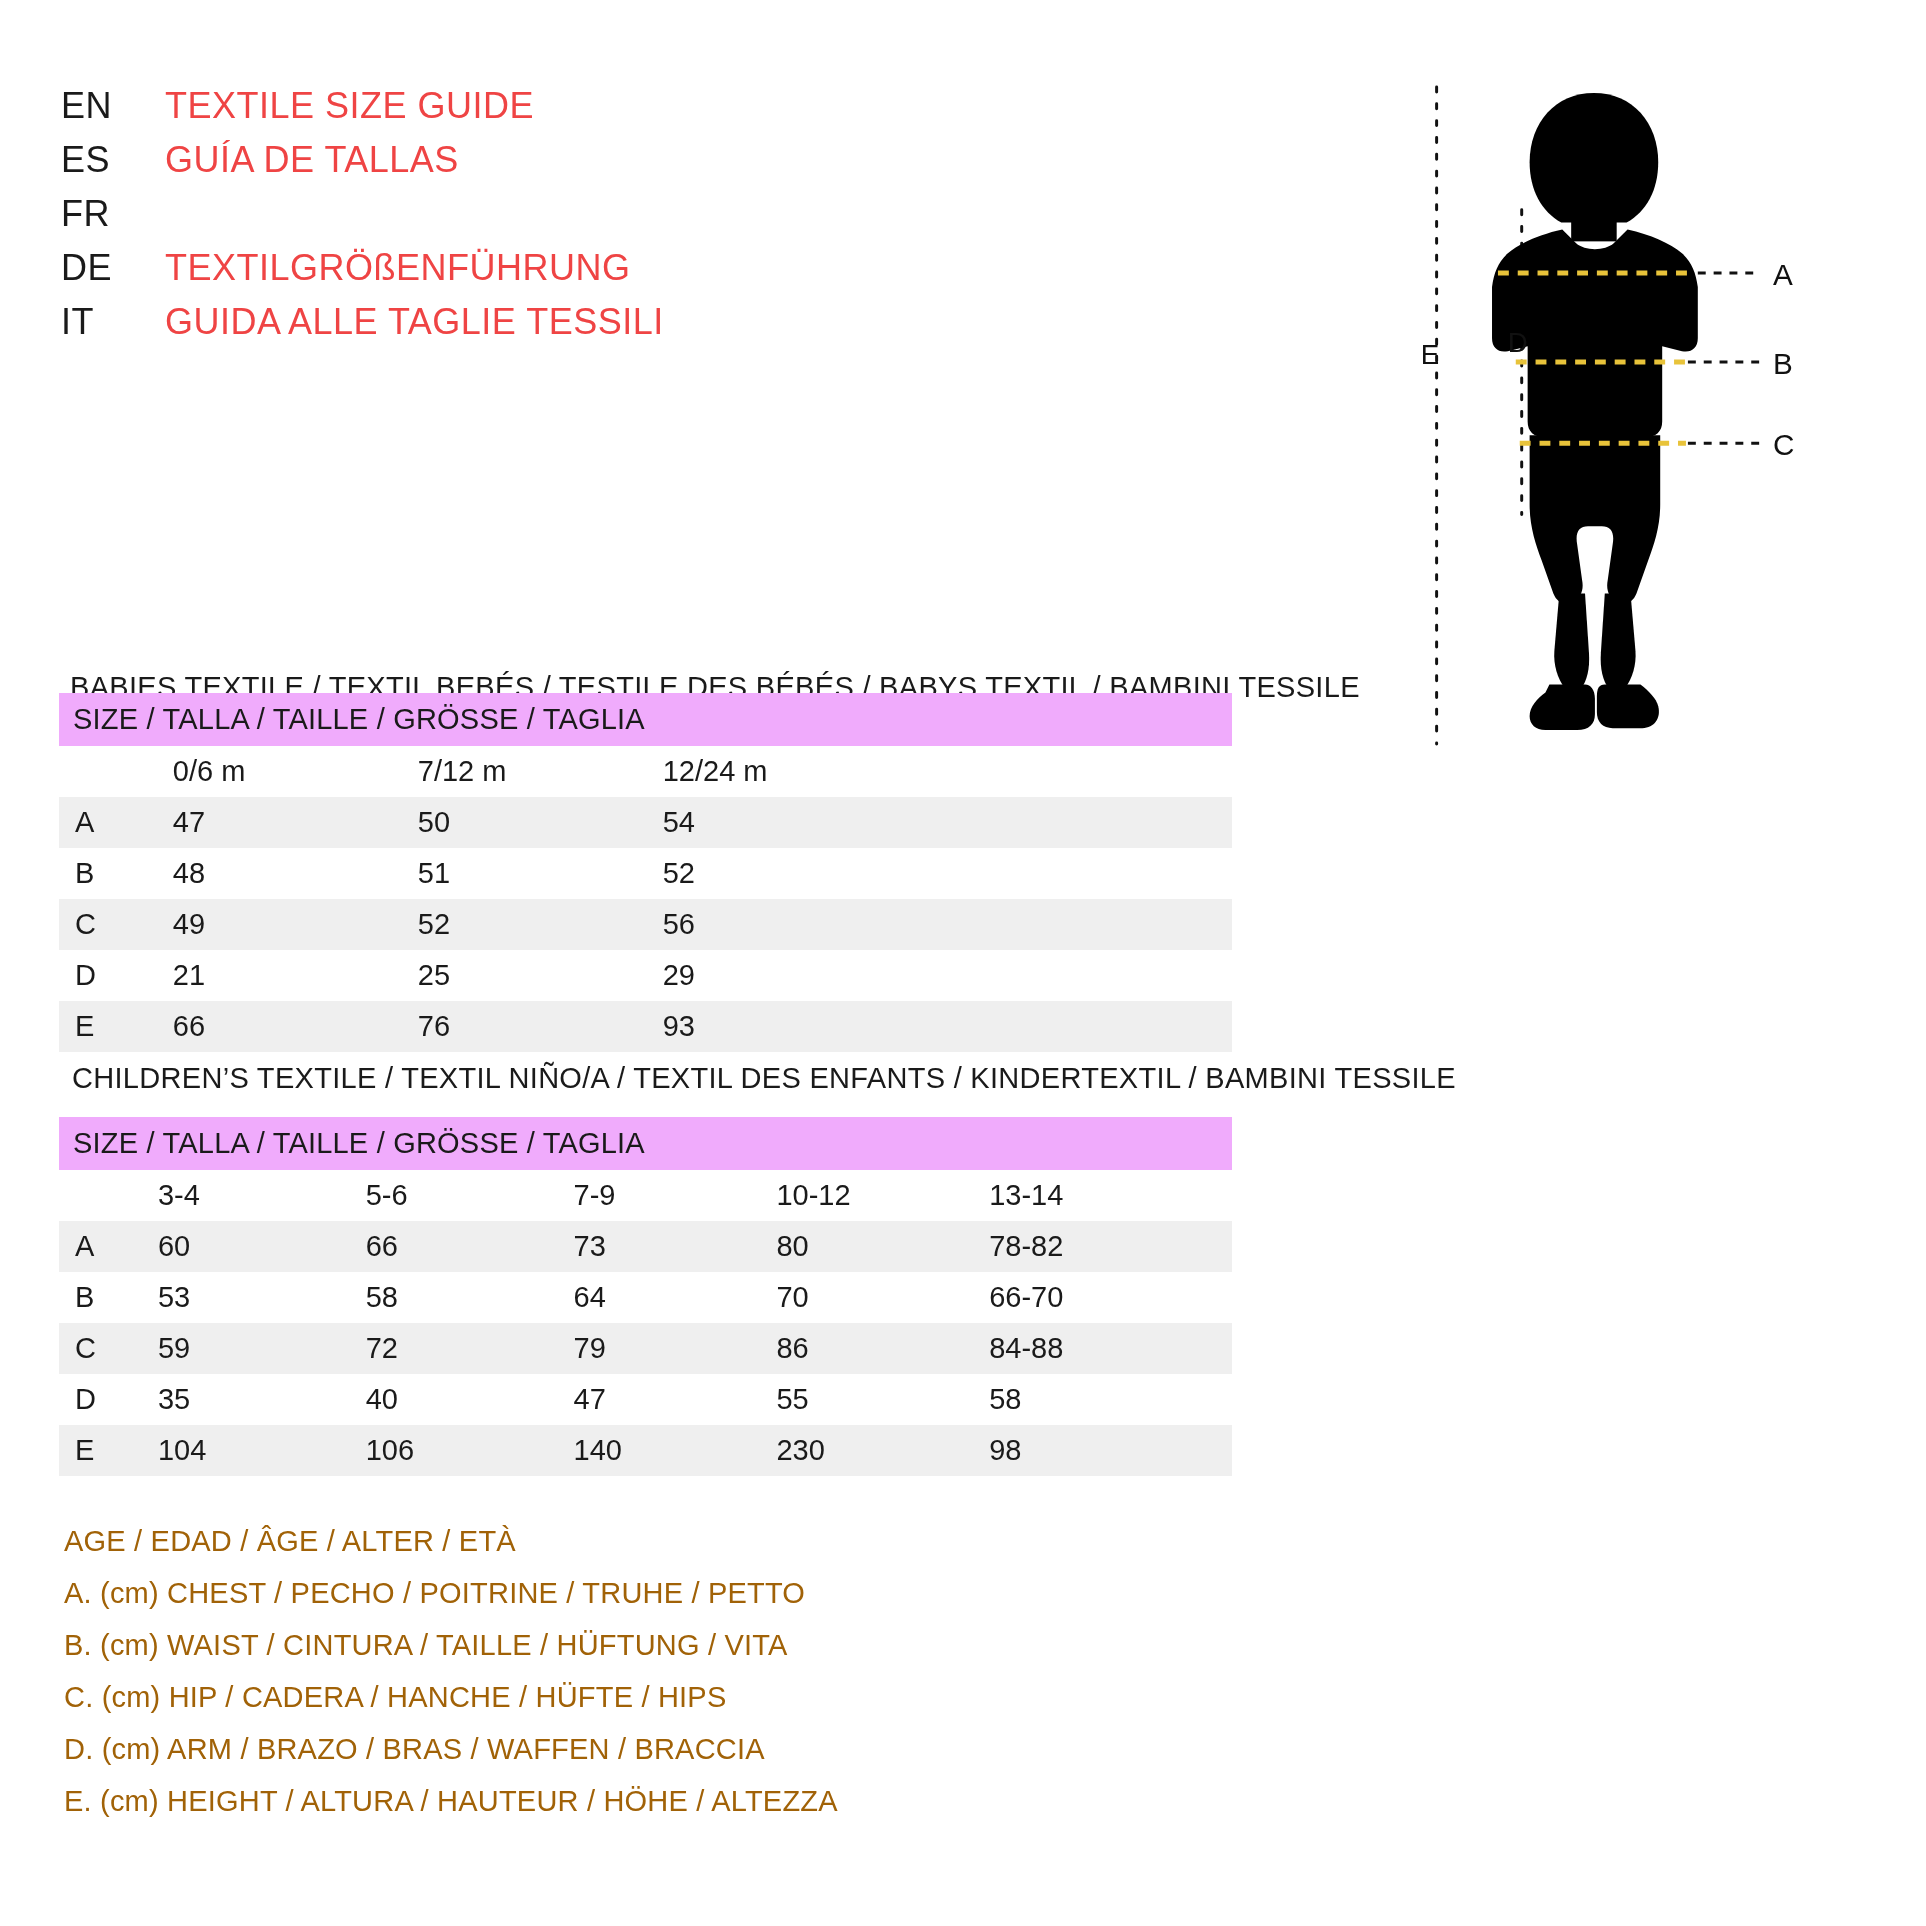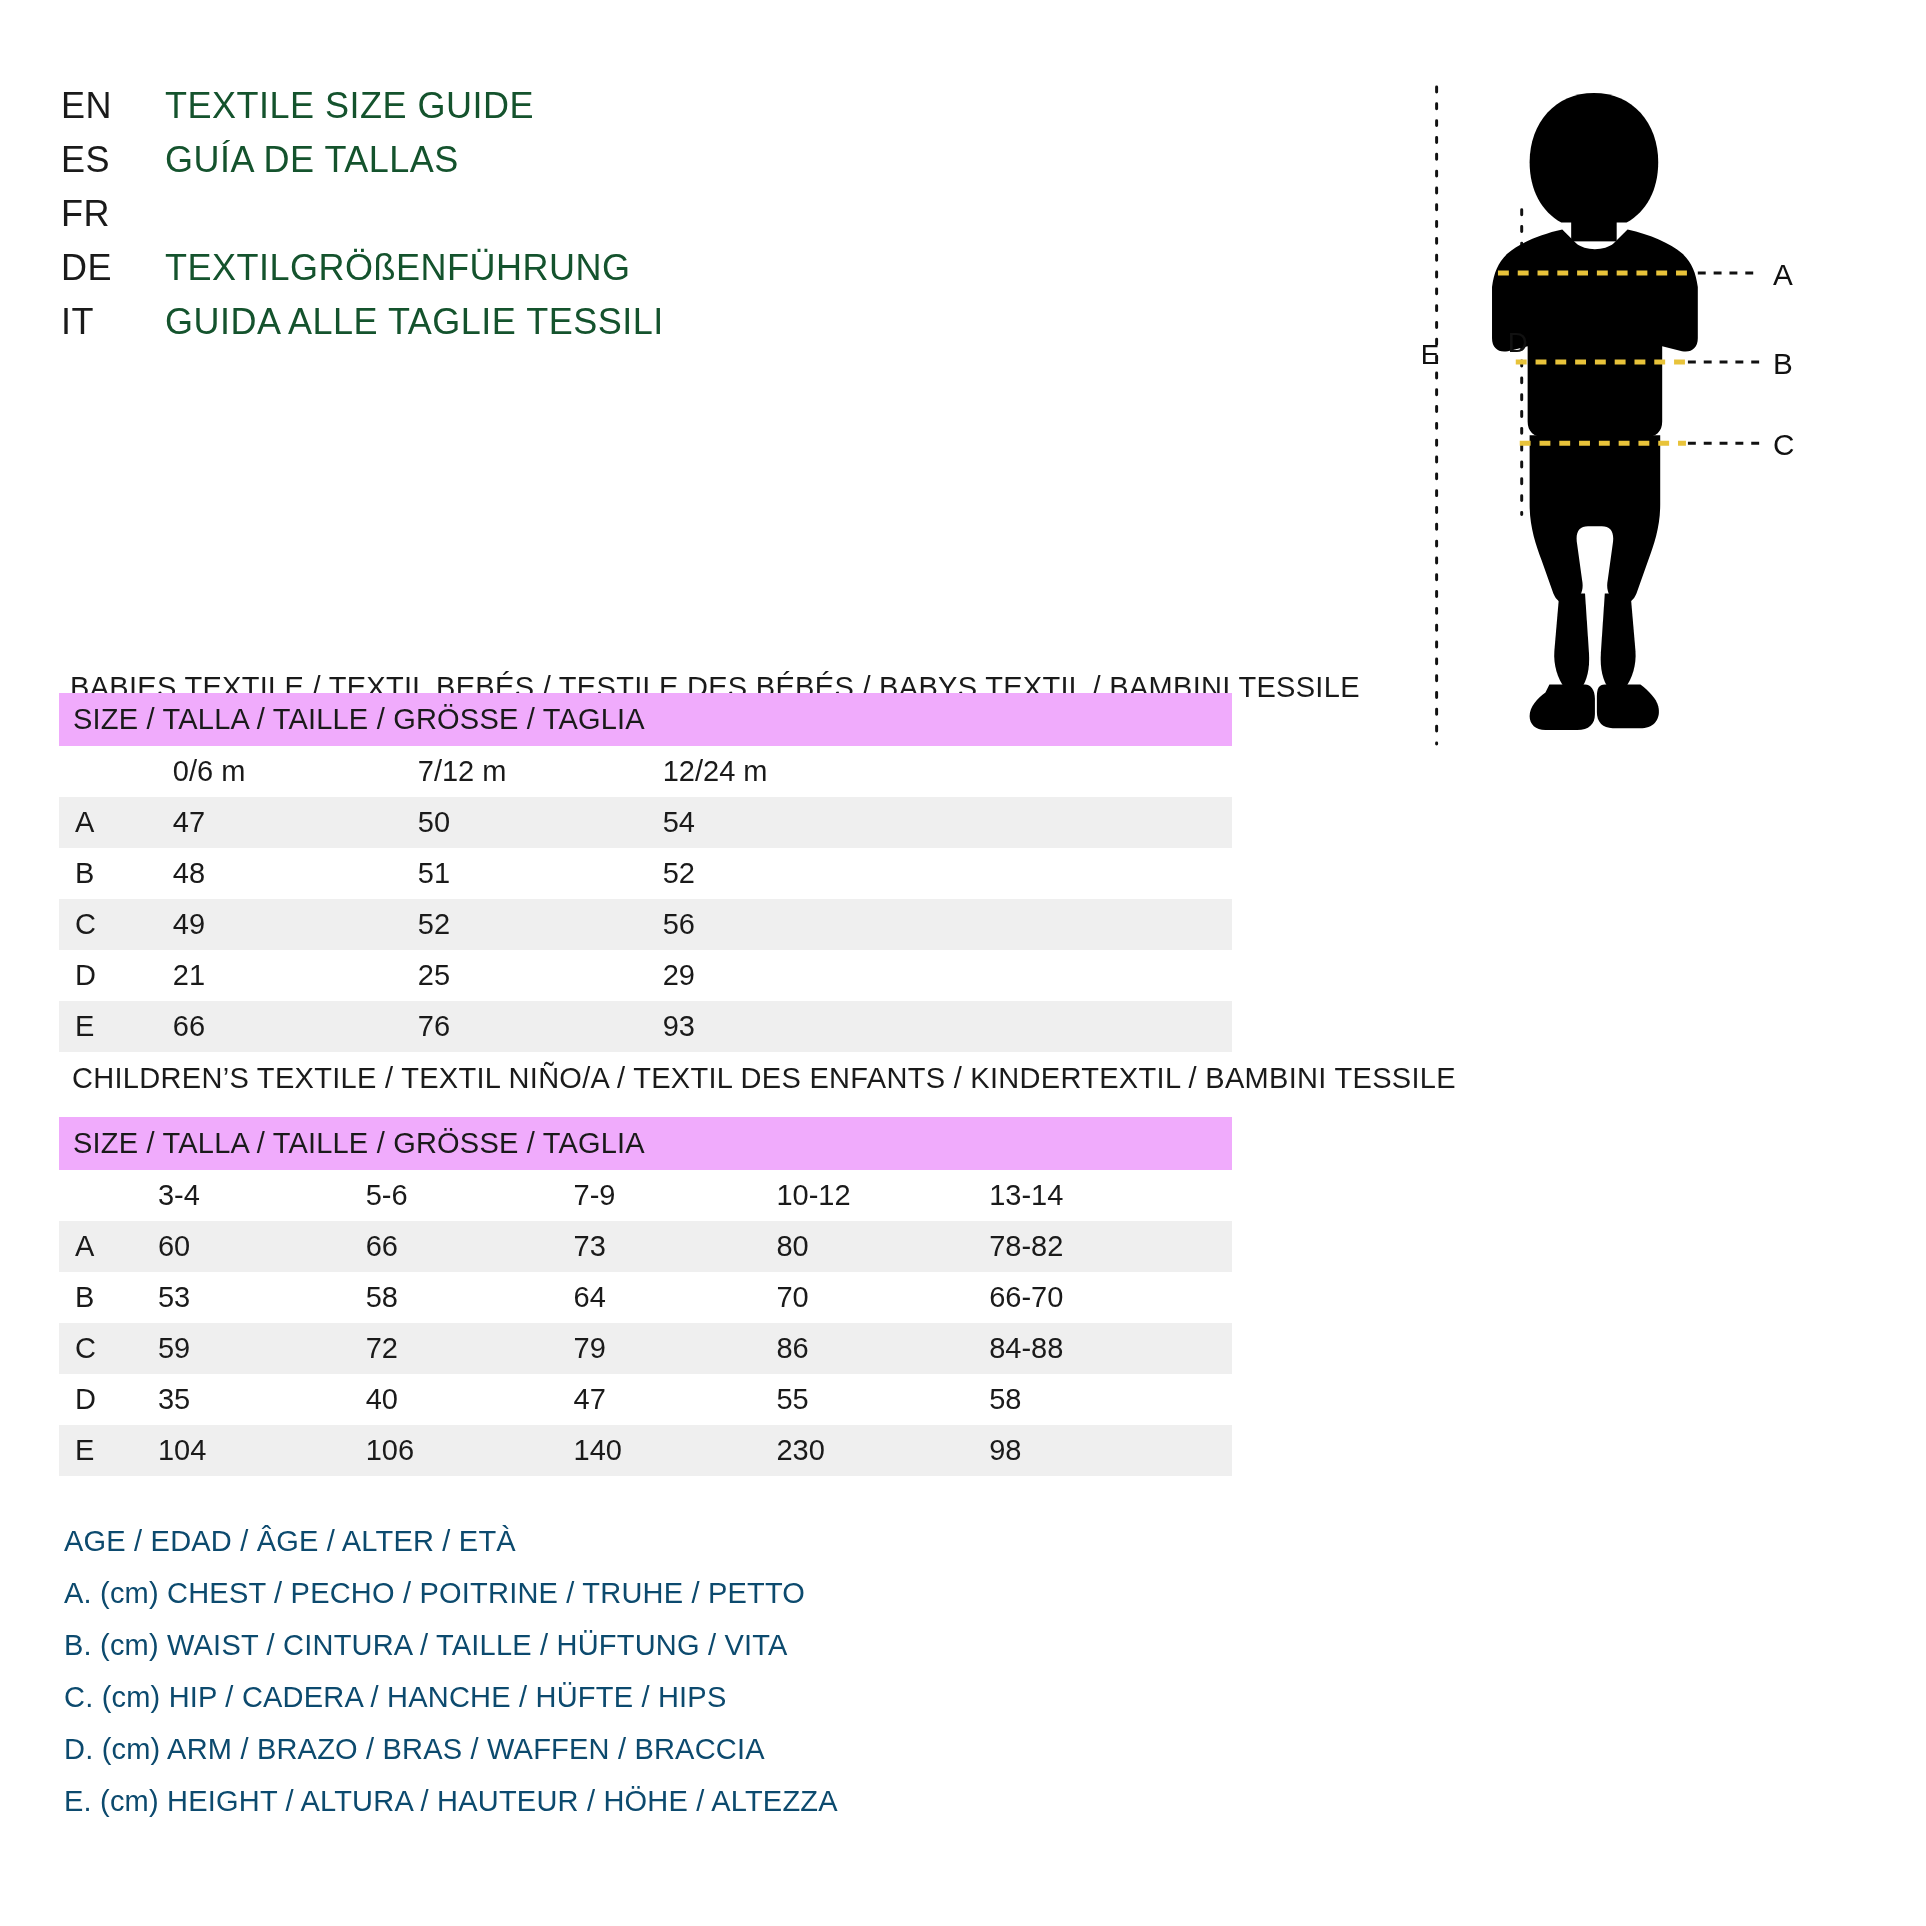--- a/index.html
+++ b/index.html
@@ -34,21 +34,21 @@
   }
   .lang-code {
     width: 104px;
     font-size: 36px;
     letter-spacing: 0.5px;
     color: #1a1a1a;
   }
   .lang-text {
     font-size: 36px;
     letter-spacing: 0.5px;
-    color: #14532d;
+    color: #ef4444;
     white-space: nowrap;
   }
 
   
   .figure-area {
     position: absolute;
     left: 1401px;
     top: 79px;
     width: 465px;
     height: 673px;
@@ -117,21 +117,21 @@
   
   .legend {
     position: absolute;
     left: 64px;
     top: 1525px;
     width: 1089px;
   }
   .legend-row {
     font-size: 29px;
     letter-spacing: 0.2px;
-    color: #0c4a6e;
+    color: #a16207;
     height: 52px;
     white-space: nowrap;
   }
 </style>
 </head>
 <body>
 
 <div class="page">
 
   <div class="lang-block">

